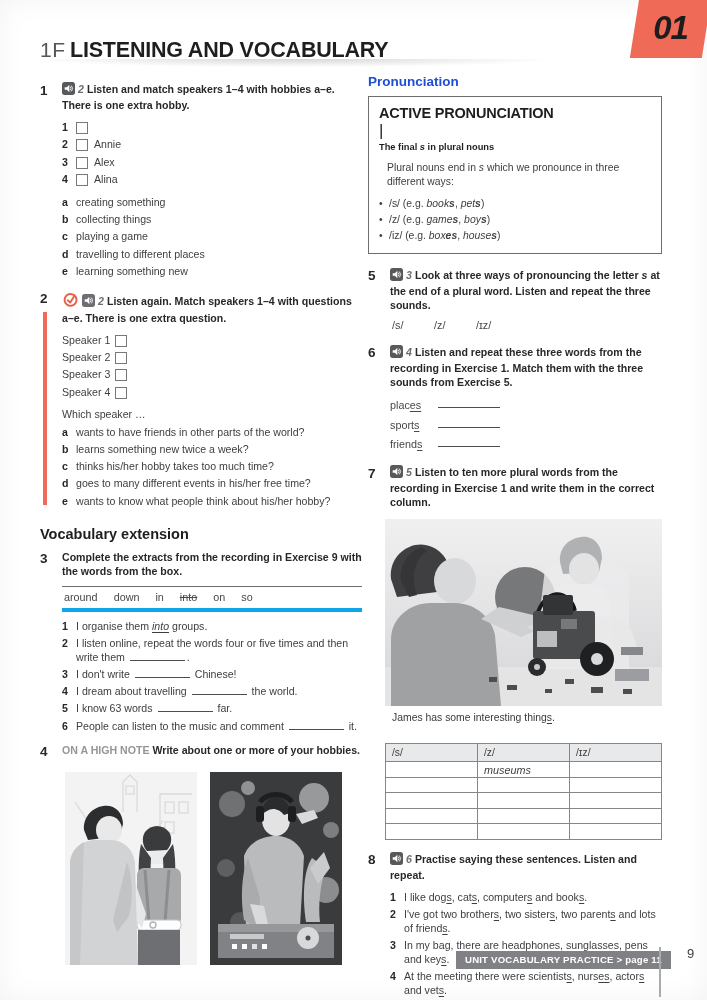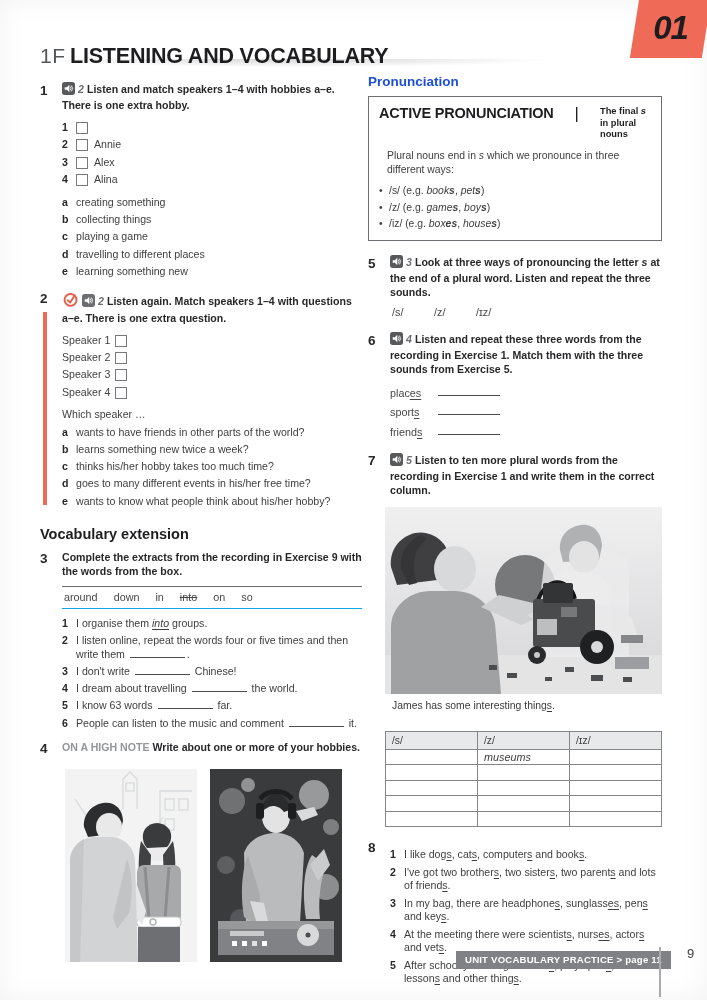--- a/index.html
+++ b/index.html
@@ -4,21 +4,21 @@
 <style>
   html,body{margin:0;padding:0;background:#fff;}
   .page{position:relative;width:707px;height:1000px;background:#fff;overflow:hidden;
         font-family:"Liberation Sans",sans-serif;color:#3e3e40;box-shadow:inset 0 0 28px rgba(0,0,0,0.05);}
   
   .unit-badge{position:absolute;top:0;right:-4px;width:72px;height:58px;background:#ef6b57;
               transform:skewX(-9deg);transform-origin:top;}
   .unit-badge span{display:block;transform:skewX(9deg);font-style:italic;font-weight:800;
               font-size:33px;color:#1d1d1f;text-align:center;line-height:56px;letter-spacing:-1px;}
   
-  .hdr{position:absolute;left:40px;top:44px;white-space:nowrap;}
+  .hdr{position:absolute;left:40px;top:38px;white-space:nowrap;}
   .hdr .pre{font-size:21px;color:#55565a;font-weight:400;letter-spacing:0.5px;}
   .hdr .ttl{font-size:21.5px;font-weight:800;color:#1e1e20;letter-spacing:-0.2px;}
   .hdr-shadow{position:absolute;left:36px;top:59px;width:640px;height:11px;
               background:radial-gradient(ellipse 55% 100% at 40% 0%,rgba(0,0,0,0.16),transparent 75%);}
   
   .col-left{position:absolute;left:40px;top:82px;width:322px;}
   .col-right{position:absolute;left:368px;top:74px;width:294px;}
   
   .ex{display:flex;position:relative;}
   .ex-num{flex:none;width:22px;font-weight:800;font-size:13.5px;color:#28282a;padding-top:0.5px;}
@@ -37,31 +37,31 @@
   .accent-bar{position:absolute;left:3px;top:21px;bottom:3px;width:4px;background:#ef6b57;}
   .em{font-style:italic;} .bd{font-weight:bold;}
   .ul{text-decoration:underline;text-underline-offset:2px;}
   .strike{text-decoration:line-through;}
   .blank{display:inline-block;width:55px;height:9px;border-bottom:1px solid #4c4c4e;margin:0 2px;}
   .blank.wide{width:62px;}
   
   .sec-h{font-size:14.5px;font-weight:800;color:#1e1e20;margin:18px 0 8px 0;}
   .sec-h2{font-size:13.5px;font-weight:800;color:#1d4ed8;margin:0 0 7px 0;}
   
-  .word-box{border-top:1px solid #6d6e71;border-bottom:1px solid #0ea5e9;padding:4px 2px 5px;
+  .word-box{border-top:1px solid #6d6e71;border-bottom:4px solid #0ea5e9;padding:4px 2px 5px;
             margin:7px 0 8px;font-size:10.8px;color:#48484a;}
   .word-box .word{margin-right:16px;}
   
   .hn{color:#939598;font-weight:bold;}
   
   .illus-row{display:flex;gap:13px;margin:13px 0 0 25px;}
   .illus{width:132px;height:193px;flex:none;}
   
   .pron-box{border:1px solid #6d6e71;padding:8px 10px 10px;}
-  .pb-head{display:flex;gap:21px;align-items:flex-start;margin-bottom:6px;}
+  .pb-head{display:flex;gap:1px;align-items:flex-start;margin-bottom:6px;flex-direction:column;}
   .pb-title{font-size:14.5px;font-weight:800;color:#1e1e20;white-space:nowrap;letter-spacing:-0.2px;}
   .pb-pipe{font-size:17px;color:#1e1e20;font-weight:300;line-height:1.05;}
   .pb-sub{font-size:9.3px;font-weight:bold;line-height:1.25;color:#1e1e20;padding-top:1px;}
   .pb-txt{font-size:10.4px;line-height:1.33;margin:8px;}
   .brow{display:flex;margin-top:2.5px;font-size:10.4px;line-height:1.3;}
   .brow .dot{flex:none;width:10px;}
   
   .sounds{display:flex;margin:7px 0 0 2px;font-size:10.8px;color:#48484a;}
   .sounds span{width:42px;}
   
@@ -495,20 +495,28 @@
             <td></td>
             <td></td>
             <td></td>
           </tr>
         </tbody>
     </table>
 
     <div class="ex mt1">
       <div class="ex-num">8</div>
       <div class="ex-body">
+        <p class="instr">
+          <span class="aud"><svg width="13" height="13" viewBox="0 0 24 24">
+                <rect width="24" height="24" rx="5" fill="#58595b"></rect>
+                <polygon points="5,9.5 9,9.5 13.5,5 13.5,19 9,14.5 5,14.5" fill="#fff"></polygon>
+                <path d="M15.5 9a4.3 4.3 0 0 1 0 6" stroke="#fff" stroke-width="1.6" fill="none" stroke-linecap="round"></path>
+                <path d="M17.8 7.2a7.4 7.4 0 0 1 0 9.6" stroke="#fff" stroke-width="1.6" fill="none" stroke-linecap="round"></path>
+              </svg></span><span class="track">6</span><span>Practise saying these sentences. Listen and repeat.</span>
+        </p>
         <div id="ex8-sentences" class="gap-top">
             <div class="row">
               <span class="key">1</span>
               <span class="lbl"><span>I like dog</span><span class="ul">s</span><span>, cat</span><span class="ul">s</span><span>, computer</span><span class="ul">s</span><span> and book</span><span class="ul">s</span><span>.</span></span>
             </div>
             <div class="row">
               <span class="key">2</span>
               <span class="lbl"><span>I've got two brother</span><span class="ul">s</span><span>, two sister</span><span class="ul">s</span><span>, two parent</span><span class="ul">s</span><span> and lots of friend</span><span class="ul">s</span><span>.</span></span>
             </div>
             <div class="row">

